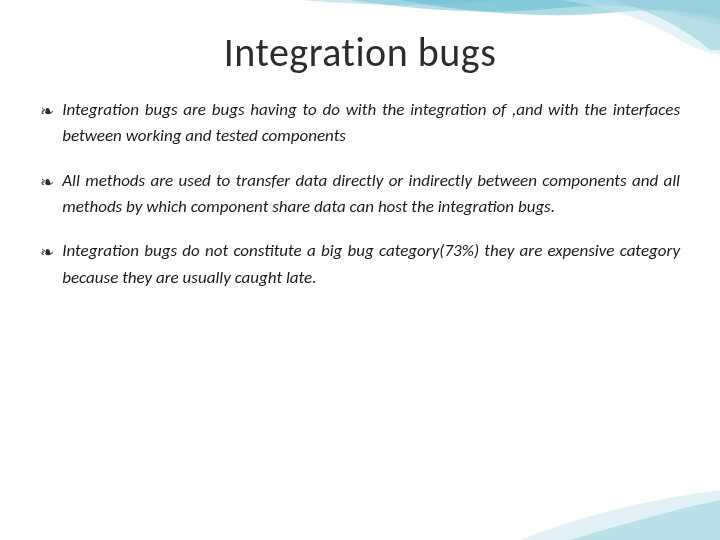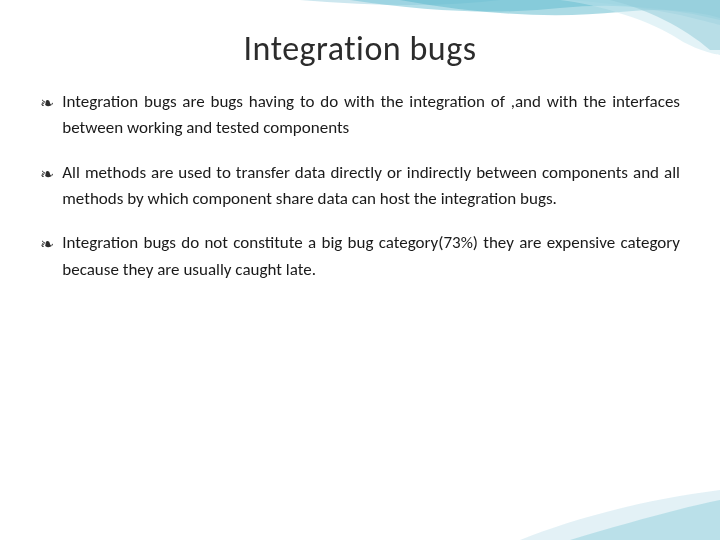--- a/index.html
+++ b/index.html
@@ -19,21 +19,21 @@
 
     .slide-container {
       width: 720px;
       height: 540px;
       position: relative;
       background: #ffffff;
     }
 
     .slide-title {
       text-align: center;
-      font-size: 34px;
+      font-size: 40px;
       font-weight: normal;
       color: #2c2c2c;
       padding-top: 28px;
       padding-bottom: 20px;
       font-family: 'Calibri', Arial, sans-serif;
       letter-spacing: 0.5px;
     }
 
     .content-area {
       padding: 0 40px 20px 40px;
@@ -53,20 +53,21 @@
     .bullet-symbol {
       margin-right: 8px;
       margin-top: 2px;
       flex-shrink: 0;
       font-size: 17px;
       color: #2c2c2c;
     }
 
     .bullet-text {
       flex: 1;
+      font-style: italic;
     }
 
     
     svg.deco-top {
       position: absolute;
       top: 0;
       left: 0;
       width: 100%;
       height: 75px;
     }

